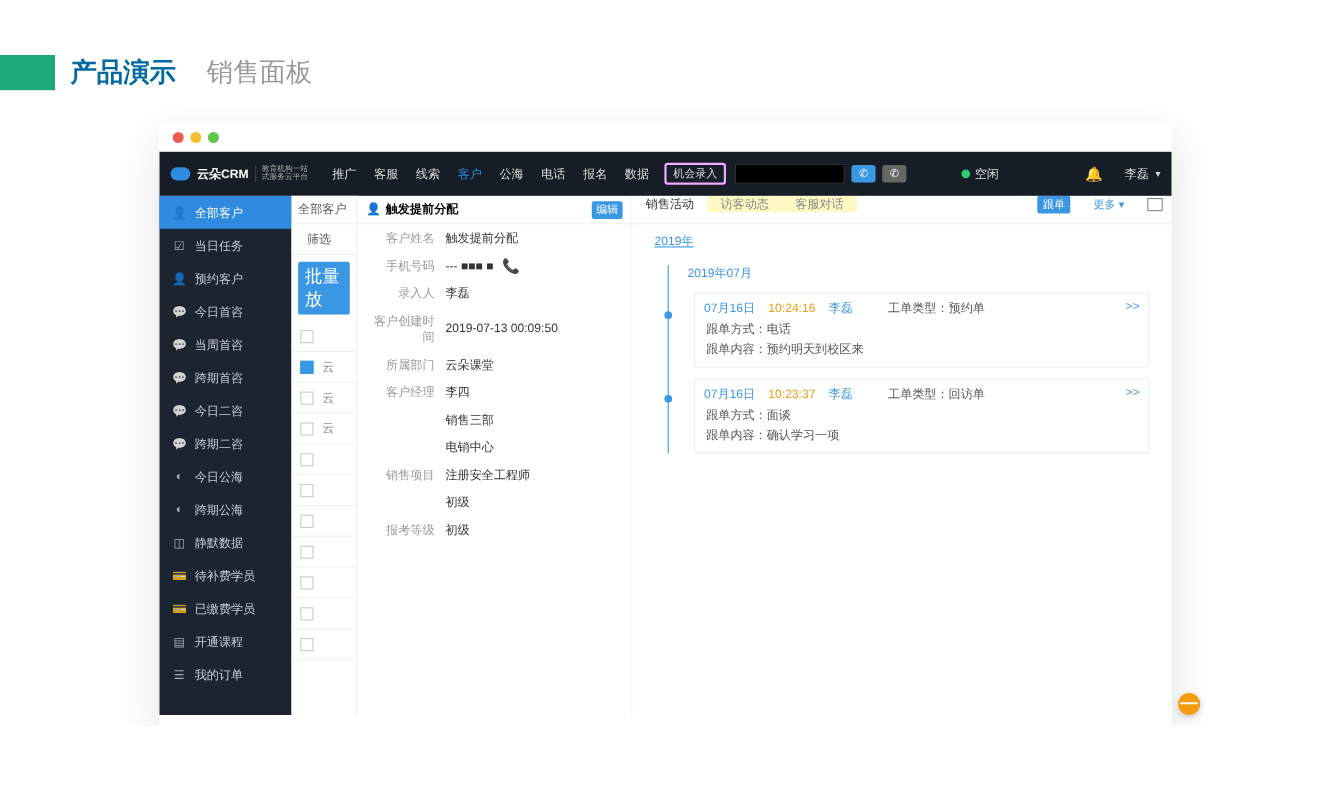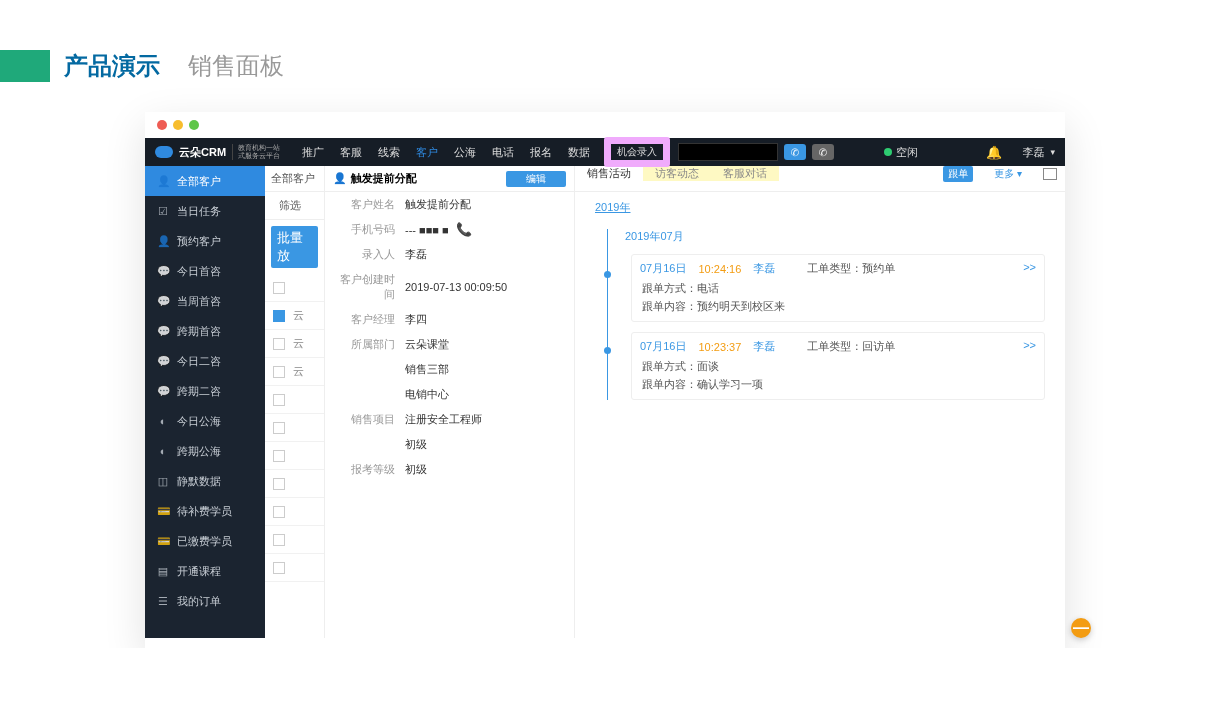--- a/index.html
+++ b/index.html
@@ -9,56 +9,56 @@
 .green-bar { width: 50px; height: 32px; background: #1fa97a; margin-right: 14px; }
 .ptitle { font-size: 24px; font-weight: 700; color: #0369a1; margin-right: 28px; }
 .psub { font-size: 24px; color: #999; }
 
 .screenshot-wrap { width: 920px; margin: 0 auto; box-shadow: 0 14px 40px rgba(0,0,0,0.12); background: #fff; padding-bottom: 10px; position: relative; }
 
 .titlebar { height: 26px; display: flex; align-items: center; padding-left: 12px; gap: 6px; background: #fff; }
 .dot { width: 10px; height: 10px; border-radius: 50%; }
 .dot.r{background:#ee5c54}.dot.y{background:#f7bd2e}.dot.g{background:#5ec648}
 
-.topnav { background: #161d26; height: 28px; display: flex; align-items: center; color: #ddd; font-size: 11px; padding: 0 10px; position: relative; }
+.topnav { background: #161d26; height: 40px; display: flex; align-items: center; color: #ddd; font-size: 11px; padding: 0 10px; position: relative; }
 .logo-box { display:flex; align-items:center; gap:6px; margin-right: 14px; }
 .logo-cloud { width:18px;height:12px;border-radius:8px;background:#2f8ae0;position:relative; }
 .logo-txt { font-size:11px; font-weight:600; color:#fff; }
 .logo-sub { font-size:7px; color:#aaa; border-left:1px solid #444; padding-left:5px; line-height:1.2; }
 .nav-item { margin: 0 8px; cursor: pointer; }
 .nav-item.active { color: #2f8ae0; }
-.opp-btn { border:7px solid #f0abfc; border-radius:3px; padding:1px 6px; font-size:10px; margin-left:6px; }
+.opp-btn { border:2px solid #f0abfc; border-radius:3px; padding:1px 6px; font-size:10px; margin-left:6px; }
 .search-in { background:#000; border:1px solid #333; width:100px; height:18px; margin-left:8px;}
 .call-btn { width:22px;height:16px;border-radius:3px;background:#3a97e3;margin-left:6px;display:flex;align-items:center;justify-content:center;}
 .call-btn.g{background:#666}
 .status-dot{width:8px;height:8px;border-radius:50%;background:#2ecc71;margin-left:50px;margin-right:4px;}
 .spacer{flex:1}
 .bell{margin-right:20px;font-size:13px;}
 .user-name{margin-right:6px;}
 .chev{font-size:9px;}
 
 .body-row { display:flex; height: 472px; }
 
 .sidebar { width: 120px; background: #1b2430; color:#c7cdd4; font-size:11px; overflow:hidden; }
 .side-item { display:flex; align-items:center; height:30px; padding:0 12px; gap:8px; cursor:pointer; }
 .side-item.active { background:#2f8ae0; color:#fff; }
 .side-ico { width:12px; display:inline-block; text-align:center; opacity:0.8; font-size:11px;}
 
 .mid-col { width:60px; background:#fff; border-right:1px solid #eee; font-size:11px; color:#555; position:relative;}
 .mid-top{height:26px;display:flex;align-items:center;padding-left:6px;border-bottom:1px solid #eee;}
 .mid-filter{height:28px;display:flex;align-items:center;padding-left:14px;border-bottom:1px solid #eee;}
-.blue-btn{background:#3a97e3;color:#fff;font-size:13px;padding:3px 6px;border-radius:2px;margin:6px;}
+.blue-btn{background:#3a97e3;color:#fff;font-size:16px;padding:3px 6px;border-radius:2px;margin:6px;}
 .row-chk{height:28px;border-bottom:1px solid #f1f1f1;display:flex;align-items:center;padding-left:8px;gap:8px;color:#888;}
 .chk{width:12px;height:12px;border:1px solid #ccc;}
 .chk.b{background:#3a97e3;border-color:#3a97e3;}
 
 .detail-col { width: 250px; background:#fff; font-size:11px; border-right:1px solid #eee; }
 .detail-hd{height:26px;display:flex;align-items:center;justify-content:space-between;padding:0 8px;border-bottom:1px solid #eee;}
 .detail-hd-l{display:flex;align-items:center;gap:4px;font-weight:600;}
-.edit-btn{background:#3a97e3;color:#fff;font-size:10px;padding:1px 20px;border-radius:2px;}
+.edit-btn{background:#3a97e3;color:#fff;font-size:10px;padding:1px 4px;border-radius:2px;}
 .drow{display:flex;padding:5px 10px;}
 .dlabel{width:70px;text-align:right;color:#999;padding-right:10px;}
 .dval{color:#333;flex:1; display:flex; align-items:center; gap:8px;}
 .phone-ico{color:#2ecc71;font-size:13px;}
 
 .right-col { flex:1; background:#fff; font-size:11px; }
 .tabs{height:26px;display:flex;align-items:flex-start;border-bottom:1px solid #eee;}
 .tab{padding:0 12px;display:flex;align-items:center;color:#888;background:#fef9c3;cursor:pointer;}
 .tab.active{background:#fff;color:#333;}
 .tab-right{margin-left:auto;display:flex;align-items:center;gap:21px;padding-right:8px;}
@@ -258,26 +258,26 @@
         </div>
       <div class="drow">
           <div class="dlabel">录入人</div>
           <div class="dval">李磊</div>
         </div>
       <div class="drow">
           <div class="dlabel">客户创建时间</div>
           <div class="dval">2019-07-13 00:09:50</div>
         </div>
       <div class="drow">
+          <div class="dlabel">所属部门</div>
+          <div class="dval">云朵课堂</div>
+        </div>
+      <div class="drow">
           <div class="dlabel">客户经理</div>
           <div class="dval">李四</div>
-        </div>
-      <div class="drow">
-          <div class="dlabel">所属部门</div>
-          <div class="dval">云朵课堂</div>
         </div>
       <div class="drow">
           <div class="dlabel"></div>
           <div class="dval">销售三部</div>
         </div>
       <div class="drow">
           <div class="dlabel"></div>
           <div class="dval">电销中心</div>
         </div>
       <div class="drow">

